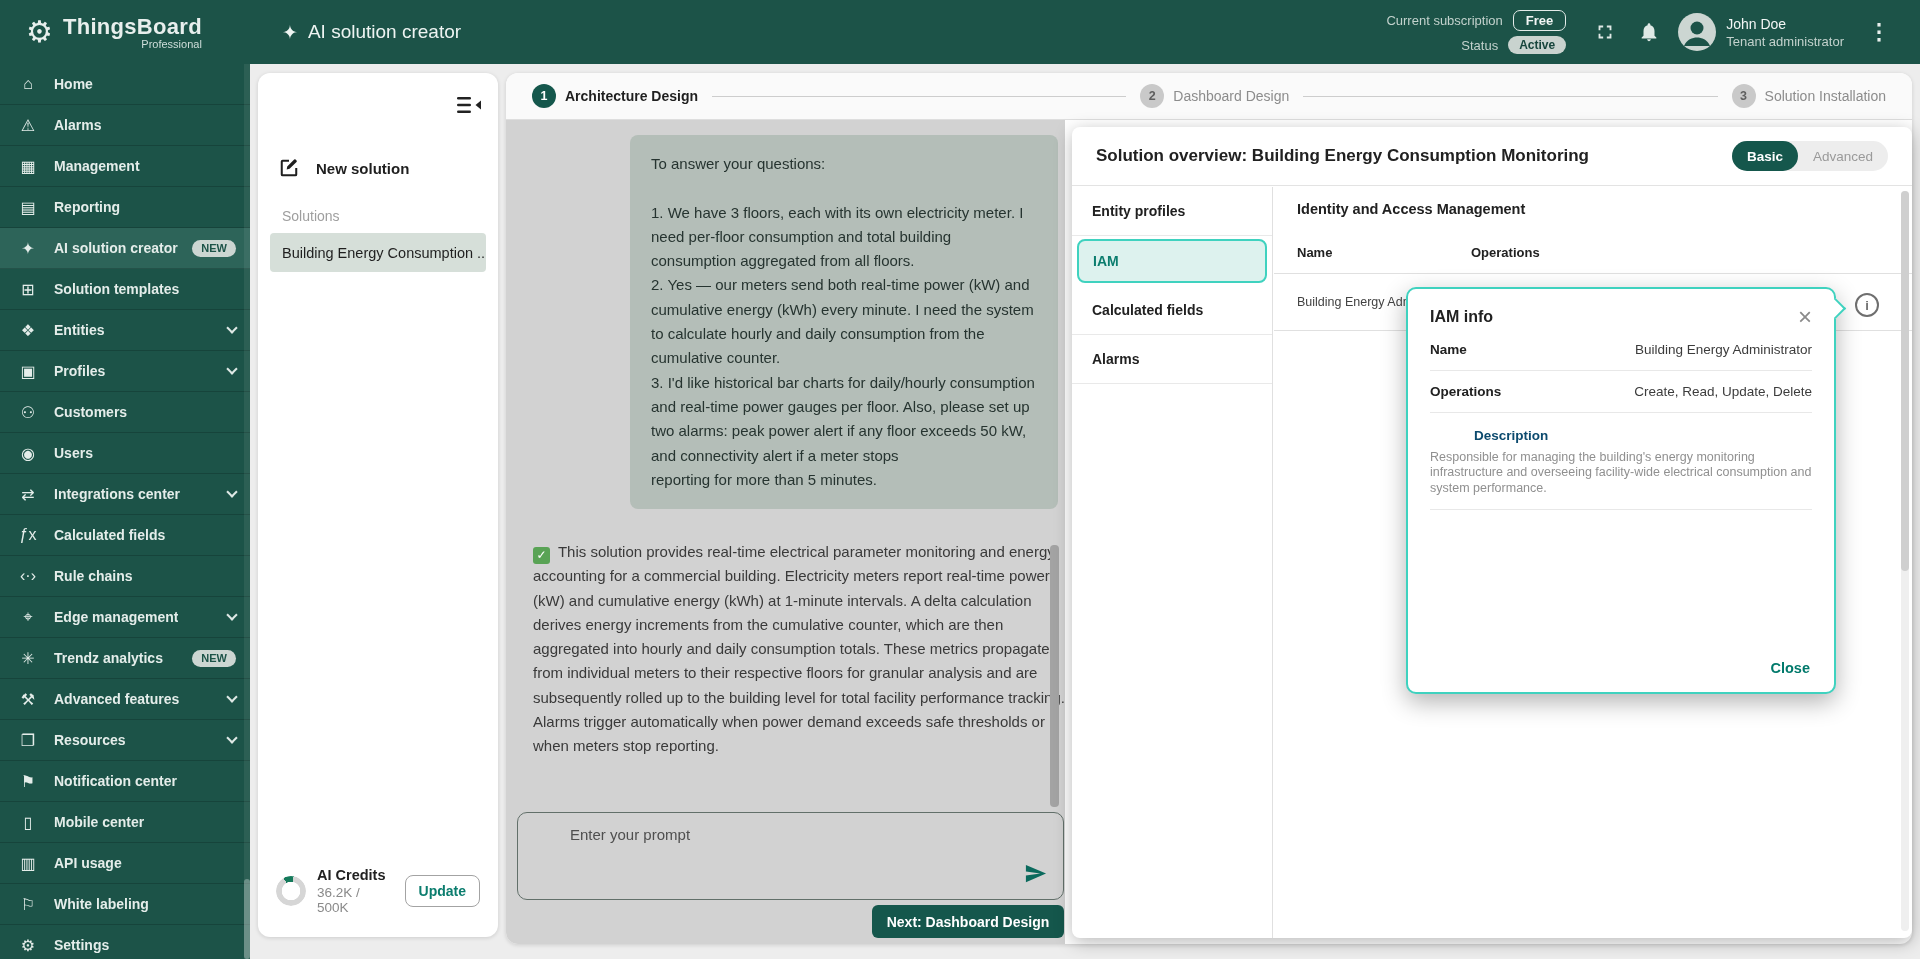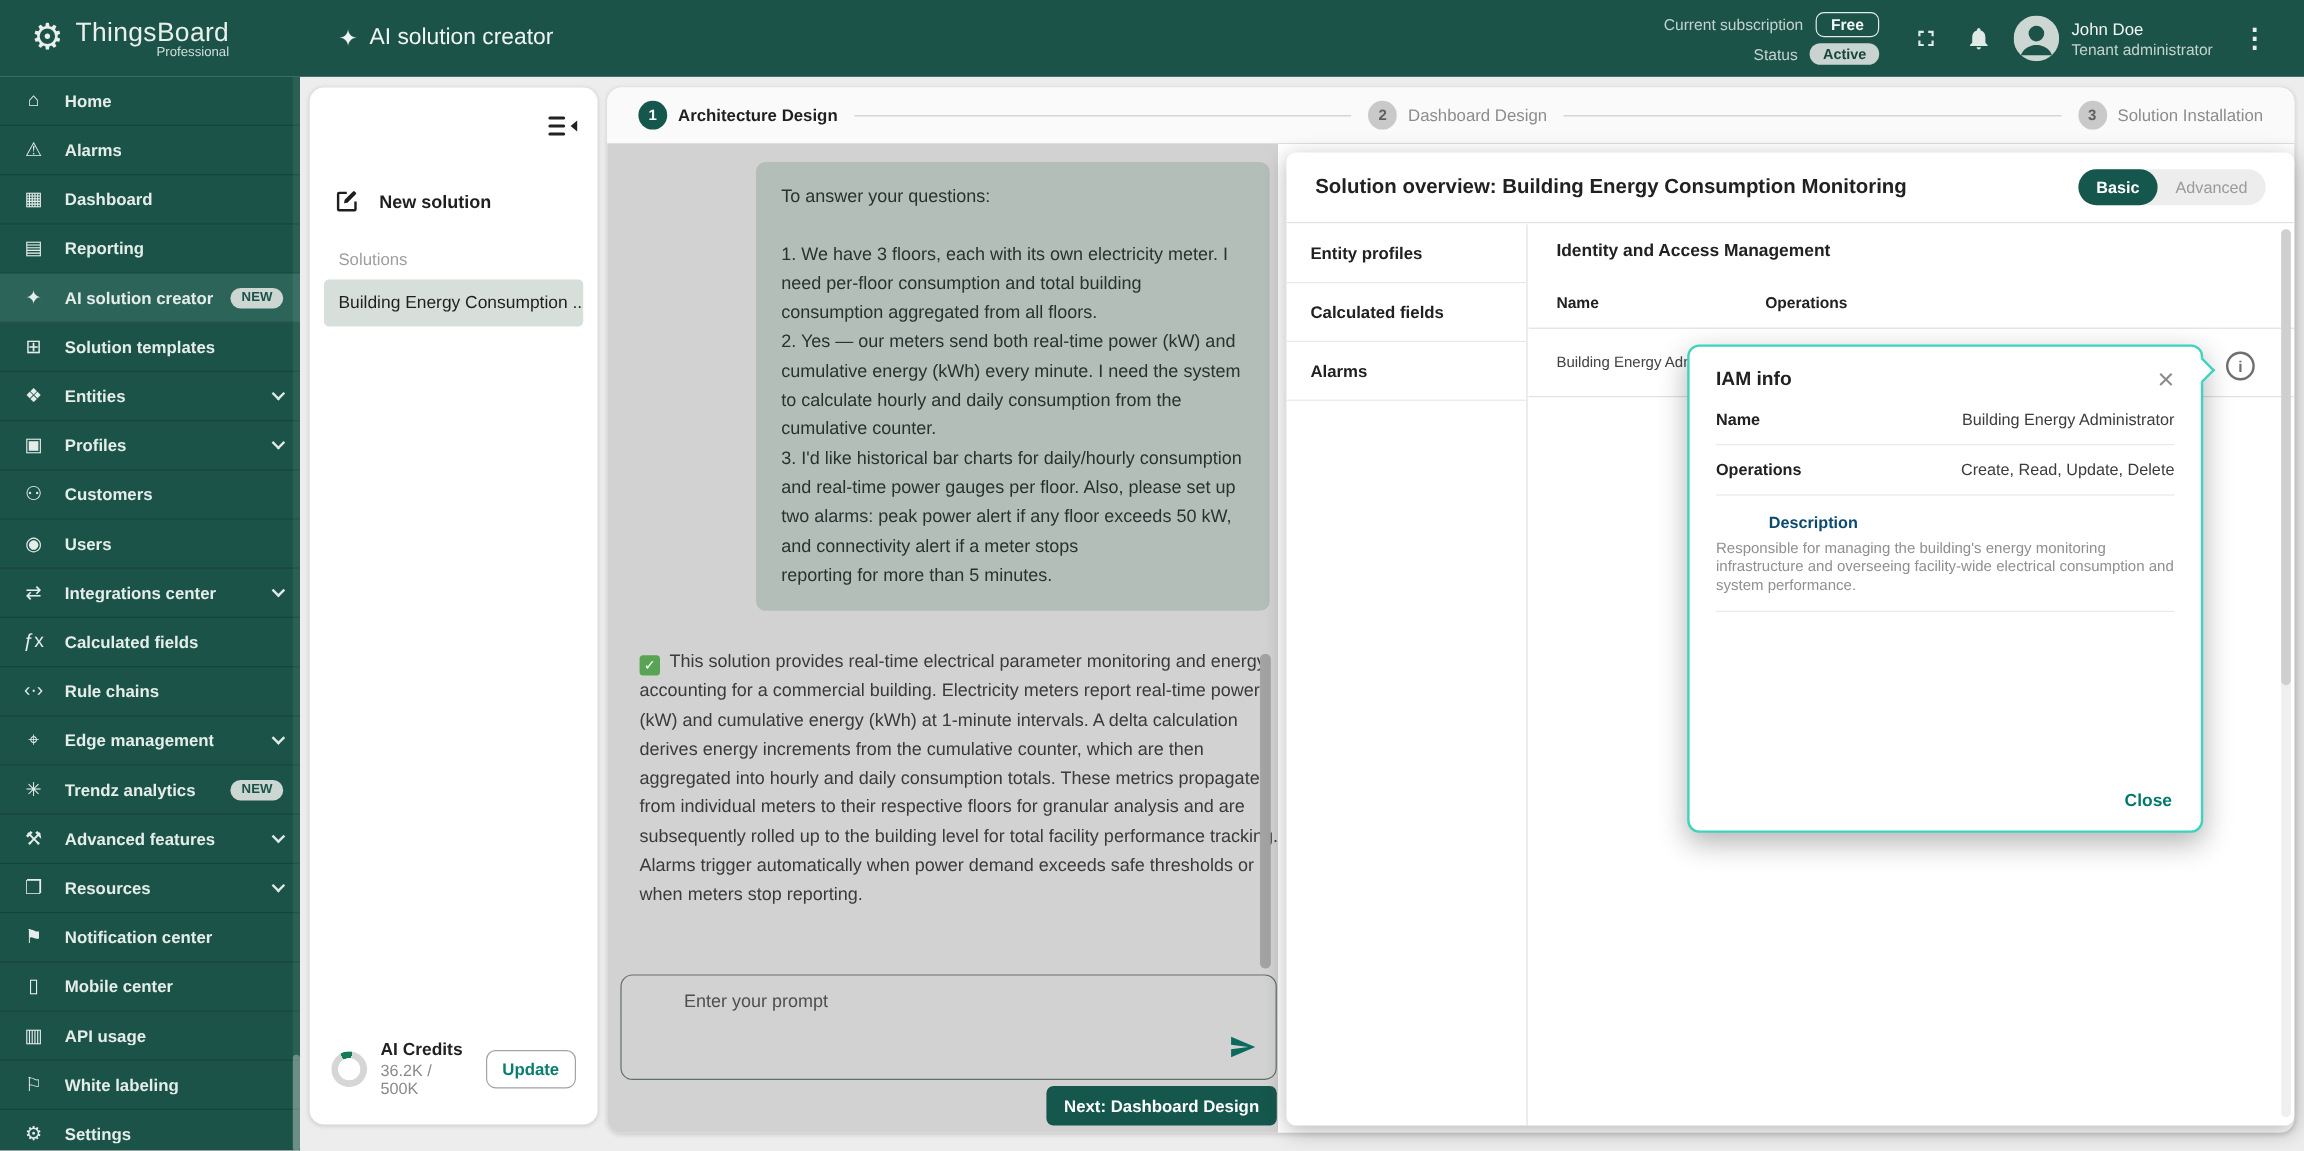--- a/index.html
+++ b/index.html
@@ -5,21 +5,21 @@
   * { margin:0; padding:0; box-sizing:border-box; }
   html,body { background:#ededed; }
   body { font-family:"Liberation Sans", sans-serif; }
   .root { position:relative; width:1920px; height:959px; background:#ededed; overflow:hidden; }
 
   
   .header { position:absolute; left:0; top:0; width:1920px; height:64px; background:#1c5348; display:flex; align-items:center; z-index:20; }
   .logo-wrap { display:flex; align-items:center; gap:10px; padding-left:26px; width:250px; }
   .logo-icon { color:#e8efed; font-size:30px; line-height:1; }
   .logo-text { color:#e8efed; }
-  .logo-title { font-size:22px; font-weight:normal; letter-spacing:.3px; }
+  .logo-title { font-size:22px; font-weight:bold; letter-spacing:.3px; }
   .logo-sub { font-size:11px; text-align:right; margin-top:-2px; color:#cfdeda; }
   .app-title-wrap { display:flex; align-items:center; gap:10px; margin-left:32px; color:#eef4f2; }
   .app-title-icon { font-size:19px; }
   .app-title { font-size:19px; }
   .header-right { margin-left:auto; display:flex; align-items:center; gap:14px; padding-right:20px; }
   .sub-block { display:flex; flex-direction:column; align-items:flex-end; gap:5px; margin-right:10px; }
   .sub-row { display:flex; align-items:center; gap:10px; }
   .sub-label { color:#c3d2cd; font-size:13px; }
   .badge-free { border:1px solid #e3ebe9; color:#f2f6f5; font-size:13px; font-weight:bold; border-radius:7px; padding:2px 12px; }
   .badge-active { background:#c9d3cf; color:#17453c; font-size:12px; font-weight:bold; border-radius:10px; padding:2px 11px; }
@@ -172,21 +172,21 @@
     <div class="nav-item">
         <span class="nav-icon">⌂</span>
         <span class="nav-label">Home</span>
       </div>
     <div class="nav-item">
         <span class="nav-icon">⚠</span>
         <span class="nav-label">Alarms</span>
       </div>
     <div class="nav-item">
         <span class="nav-icon">▦</span>
-        <span class="nav-label">Dashboard</span>
+        <span class="nav-label">Management</span>
       </div>
     <div class="nav-item">
         <span class="nav-icon">▤</span>
         <span class="nav-label">Reporting</span>
       </div>
     <div class="nav-item active">
         <span class="nav-icon">✦</span>
         <span class="nav-label">AI solution creator</span>
         <span class="badge-new">NEW</span>
       </div>
@@ -341,20 +341,21 @@
     <div class="ov-header">
       <span class="ov-title">Solution overview: Building Energy Consumption Monitoring</span>
       <div class="mode-toggle">
         <span class="mode-opt selected">Basic</span>
         <span class="mode-opt">Advanced</span>
       </div>
     </div>
     <div class="ov-body">
       <div class="ov-tabs">
         <div class="ov-tab">Entity profiles</div>
+        <div class="ov-tab selected">IAM</div>
         <div class="ov-tab">Calculated fields</div>
         <div class="ov-tab">Alarms</div>
       </div>
       <div class="ov-content">
         <div class="ov-heading">Identity and Access Management</div>
         <div class="tbl-head">
           <span class="tbl-col-name">Name</span>
           <span class="tbl-col-ops">Operations</span>
         </div>
         <div class="tbl-row">

